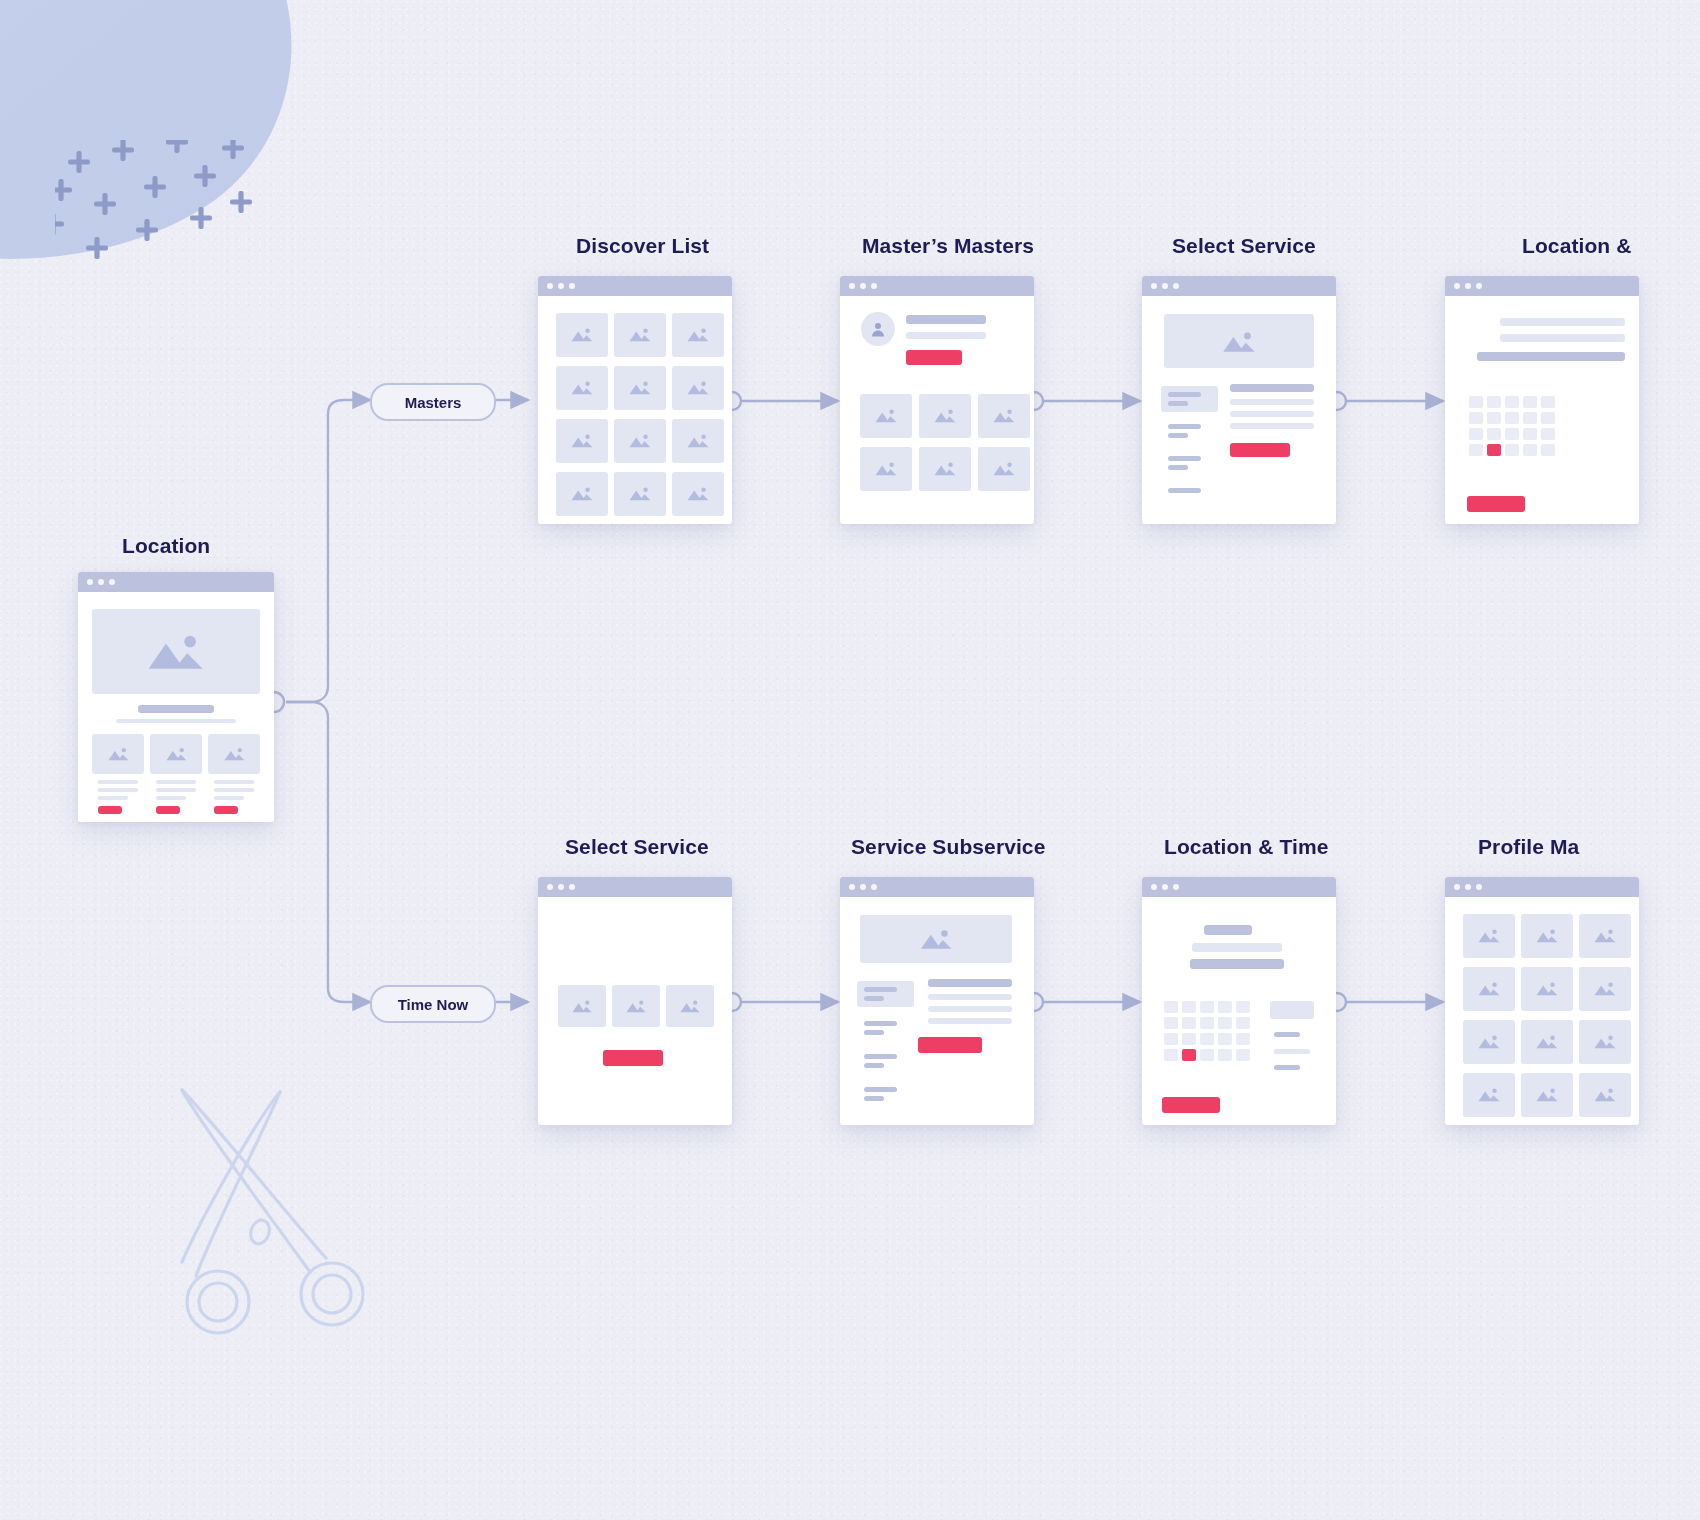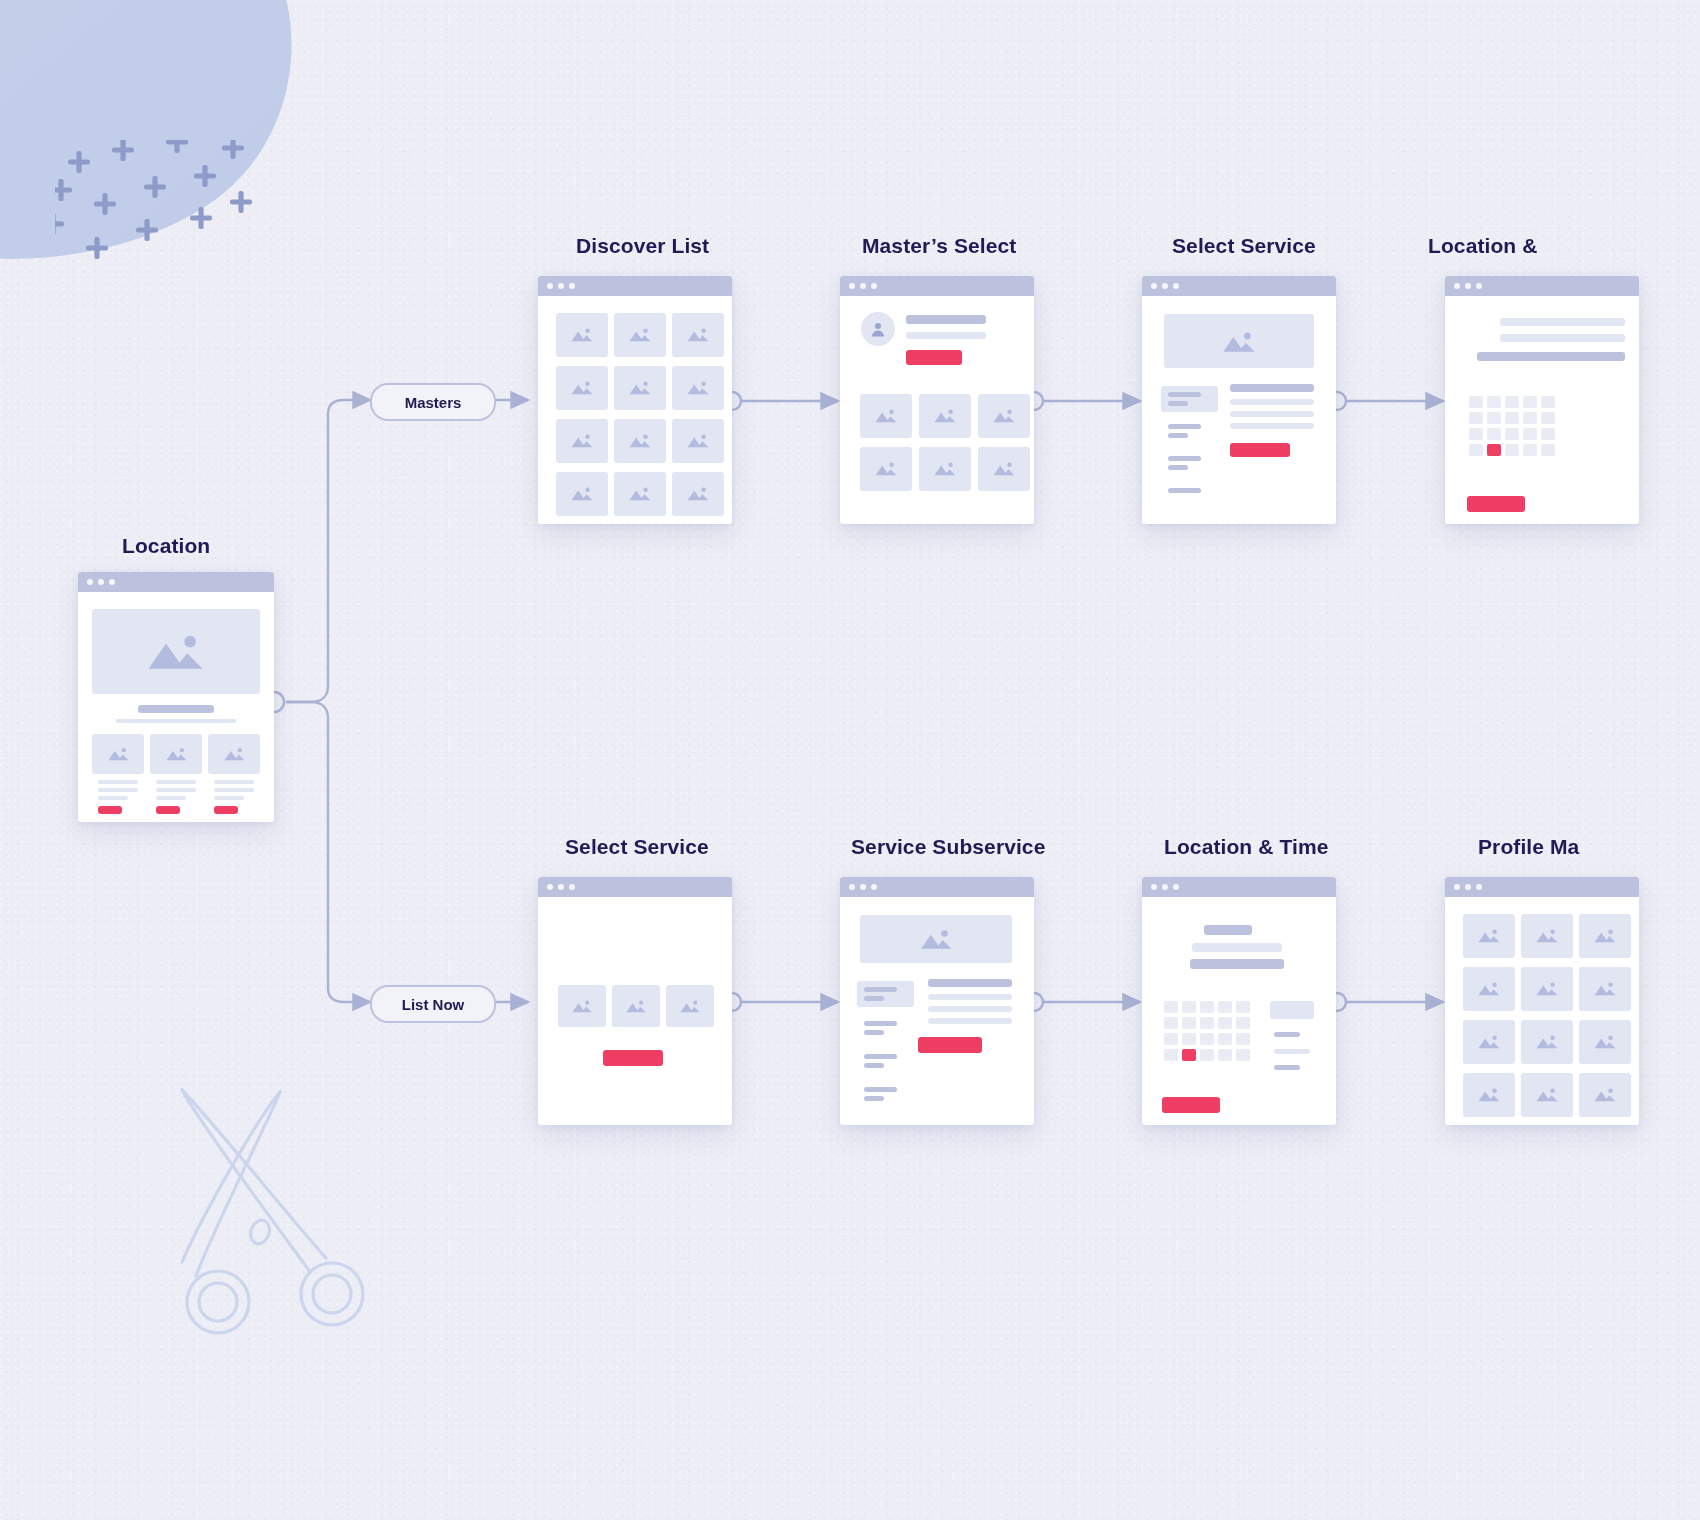--- a/index.html
+++ b/index.html
@@ -182,21 +182,21 @@
       <circle cx="732" cy="1002" r="9"></circle>
       <circle cx="1034" cy="1002" r="9"></circle>
       <circle cx="1337" cy="1002" r="9"></circle>
     </g>
   </svg>
 
   <div class="pill" style="left:370px;top:383px;width:122px;">
     <span>Masters</span>
   </div>
   <div class="pill" style="left:370px;top:985px;width:122px;">
-    <span>List Now</span>
+    <span>Time Now</span>
   </div>
 
   <div class="node-title" style="left:122px;top:534px;">Location</div>
   <div class="card" style="left:78px;top:572px;width:196px;height:250px;">
     <div class="titlebar">
       <span class="dot"></span>
       <span class="dot"></span>
       <span class="dot"></span>
     </div>
     <div class="body">
@@ -352,21 +352,21 @@
           <span class="imgicon" style="width:46%;height:48%;">
             <svg viewBox="0 0 64 44">
               <circle cx="47" cy="12" r="6" fill="#b3bcdf"></circle>
               <path d="M4 40 L22 14 L36 34 L44 24 L60 40 Z" fill="#b3bcdf"></path>
             </svg>
           </span>
         </div>
       </div>
   </div>
 
-  <div class="node-title" style="left:862px;top:234px;">Master’s Select</div>
+  <div class="node-title" style="left:862px;top:234px;">Master’s Masters</div>
   <div class="card" style="left:840px;top:276px;width:194px;height:248px;">
     <div class="titlebar">
       <span class="dot"></span>
       <span class="dot"></span>
       <span class="dot"></span>
     </div>
     <div class="body">
       <div class="avatar" style="left:21px;top:16px;width:34px;height:34px;">
         <svg width="18" height="18" viewBox="0 0 24 24">
             <circle cx="12" cy="8" r="4" fill="#9aa5cf"></circle>
@@ -457,21 +457,21 @@
       <div class="bar" style="left:26px;top:192px;width:33px;height:5px;"></div>
 
       <div class="bar" style="left:88px;top:88px;width:84px;height:8px;"></div>
       <div class="bar lt" style="left:88px;top:103px;width:84px;height:6px;"></div>
       <div class="bar lt" style="left:88px;top:115px;width:84px;height:6px;"></div>
       <div class="bar lt" style="left:88px;top:127px;width:84px;height:6px;"></div>
       <div class="bar pink" style="left:88px;top:147px;width:60px;height:14px;"></div>
     </div>
   </div>
 
-  <div class="node-title" style="left:1428px;top:234px;">Location &amp;</div>
+  <div class="node-title" style="left:1522px;top:234px;">Location &amp;</div>
   <div class="card" style="left:1445px;top:276px;width:194px;height:248px;">
     <div class="titlebar">
       <span class="dot"></span>
       <span class="dot"></span>
       <span class="dot"></span>
     </div>
     <div class="body">
       <div class="bar lt" style="left:55px;top:22px;width:125px;height:8px;"></div>
       <div class="bar lt" style="left:55px;top:38px;width:125px;height:8px;"></div>
       <div class="bar" style="left:32px;top:56px;width:148px;height:9px;"></div>

